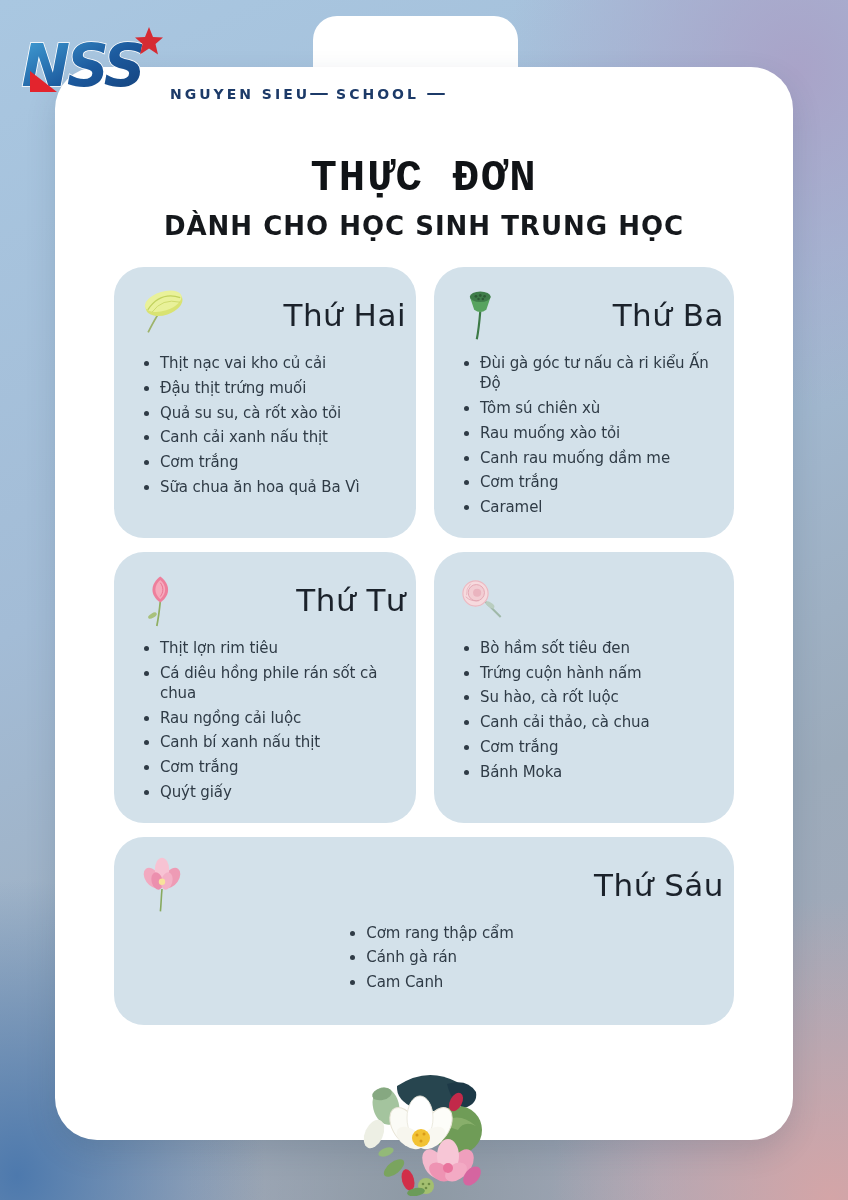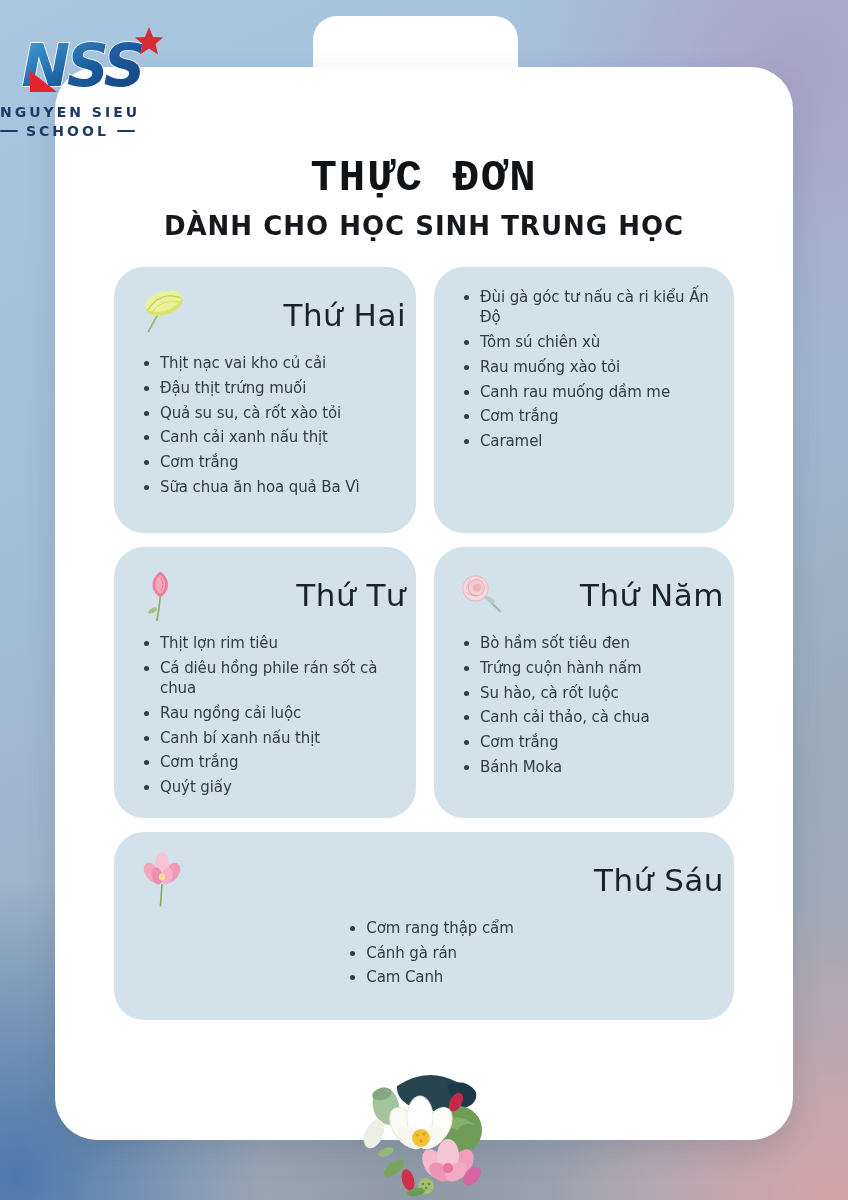--- a/index.html
+++ b/index.html
@@ -20,21 +20,21 @@
     position:absolute;left:313px;top:16px;width:205px;height:90px;
     background:#ffffff;border-radius:24px 24px 0 0;z-index:1;
   }
   .main-card{
     position:absolute;left:55px;top:67px;width:738px;height:1073px;
     background:#ffffff;border-radius:42px;z-index:2;
     box-shadow:0 12px 30px rgba(40,60,90,0.16);
   }
   .logo-block{
     position:absolute;left:0;right:0;top:26px;z-index:3;
-    display:flex;flex-direction:column;align-items:flex-start;
+    display:flex;flex-direction:row;align-items:flex-end;
   }
   .school-name{
     margin-top:2px;font-size:14px;font-weight:bold;letter-spacing:3px;
     color:#1c3a68;
   }
   .school-sub{
     margin-top:3px;display:flex;align-items:center;gap:8px;
     font-size:14px;font-weight:bold;letter-spacing:3px;color:#1c3a68;
   }
   .dash{width:18px;height:2px;background:#1c3a68;border-radius:1px;}
@@ -110,20 +110,33 @@
             <li>Thịt nạc vai kho củ cải</li>
             <li>Đậu thịt trứng muối</li>
             <li>Quả su su, cà rốt xào tỏi</li>
             <li>Canh cải xanh nấu thịt</li>
             <li>Cơm trắng</li>
             <li>Sữa chua ăn hoa quả Ba Vì</li>
           </ul>
       </div>
 
       <div class="day-card">
+        <div class="day-header">
+          <span class="day-icon"><svg viewBox="0 0 60 64">
+        <path d="M28 28 C27 40 26 50 24 60" stroke="#3c7a46" stroke-width="2.5" fill="none"></path>
+        <path d="M16 11 Q28 5 40 11 L35 26 Q28 31 21 26 Z" fill="#57a35f"></path>
+        <ellipse cx="28" cy="11" rx="12" ry="6" fill="#3f7d4a"></ellipse>
+        <circle cx="23" cy="10.5" r="1.6" fill="#2e5b36"></circle>
+        <circle cx="28" cy="9.5" r="1.6" fill="#2e5b36"></circle>
+        <circle cx="33" cy="10.5" r="1.6" fill="#2e5b36"></circle>
+        <circle cx="26" cy="13.5" r="1.4" fill="#2e5b36"></circle>
+        <circle cx="31" cy="13.5" r="1.4" fill="#2e5b36"></circle>
+      </svg></span>
+          <span class="day-name">Thứ Ba</span>
+        </div>
         <ul class="menu-list">
             <li>Đùi gà góc tư nấu cà ri kiểu Ấn Độ</li>
             <li>Tôm sú chiên xù</li>
             <li>Rau muống xào tỏi</li>
             <li>Canh rau muống dầm me</li>
             <li>Cơm trắng</li>
             <li>Caramel</li>
           </ul>
       </div>
 
@@ -153,21 +166,20 @@
           <span class="day-icon"><svg viewBox="0 0 64 60">
         <path d="M34 30 C42 38 48 44 55 51" stroke="#9fb8a8" stroke-width="2.5" fill="none"></path>
         <ellipse cx="42" cy="36" rx="6" ry="3" fill="#b9cdbf" transform="rotate(35 42 36)"></ellipse>
         <circle cx="24" cy="22" r="16" fill="#f6dade"></circle>
         <circle cx="24" cy="22" r="15.5" fill="none" stroke="#eab9c2" stroke-width="1.4"></circle>
         <circle cx="25" cy="21" r="10" fill="#f2cdd3" stroke="#e3a8b4" stroke-width="1.2"></circle>
         <circle cx="26" cy="21" r="5" fill="#eab4bf"></circle>
         <path d="M12 26 Q18 32 28 31" fill="none" stroke="#e3a8b4" stroke-width="1.1"></path>
         <path d="M18 10 Q12 16 13 24" fill="none" stroke="#e8b6c0" stroke-width="1.1"></path>
       </svg></span>
-          <span class="day-name">Thứ Năm</span>
         </div>
         <ul class="menu-list">
             <li>Bò hầm sốt tiêu đen</li>
             <li>Trứng cuộn hành nấm</li>
             <li>Su hào, cà rốt luộc</li>
             <li>Canh cải thảo, cà chua</li>
             <li>Cơm trắng</li>
             <li>Bánh Moka</li>
           </ul>
       </div>

